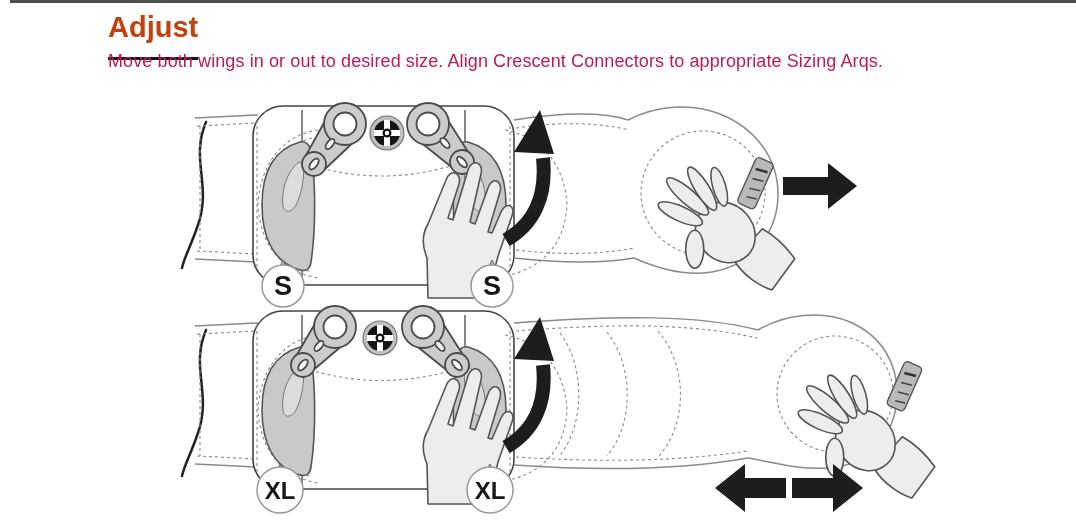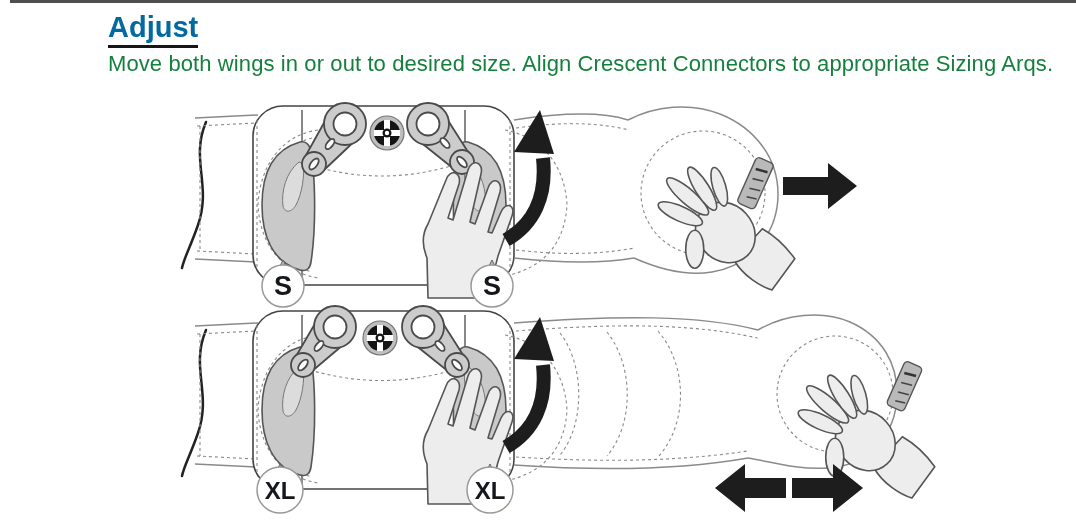--- a/index.html
+++ b/index.html
@@ -9,28 +9,28 @@
     background:#ffffff;
     font-family:"Liberation Sans", sans-serif;
     overflow:hidden;
   }
   #top-rule{
     position:absolute;left:10px;right:0;top:0;height:3px;
     background:#4f4f4f;
   }
   #page-title{
     position:absolute;left:108px;top:12px;
-    font-size:29px;font-weight:700;color:#0369a1;
+    font-size:29px;font-weight:700;color:#c2410c;
     border-bottom:3px solid #161616;
-    padding-bottom:1px;line-height:1.1;
+    padding-bottom:13px;line-height:1.1;
     display:inline-block;
   }
   #instruction-text{
     position:absolute;left:108px;top:51px;
-    font-size:22px;color:#15803d;letter-spacing:0.1px;
+    font-size:18px;color:#be185d;letter-spacing:0.1px;
   }
   svg text.marker{
     font-family:"Liberation Sans", sans-serif;
     font-weight:700;fill:#14171c;
   }
 </style>
 </head>
 <body>
 
 <div id="page">

